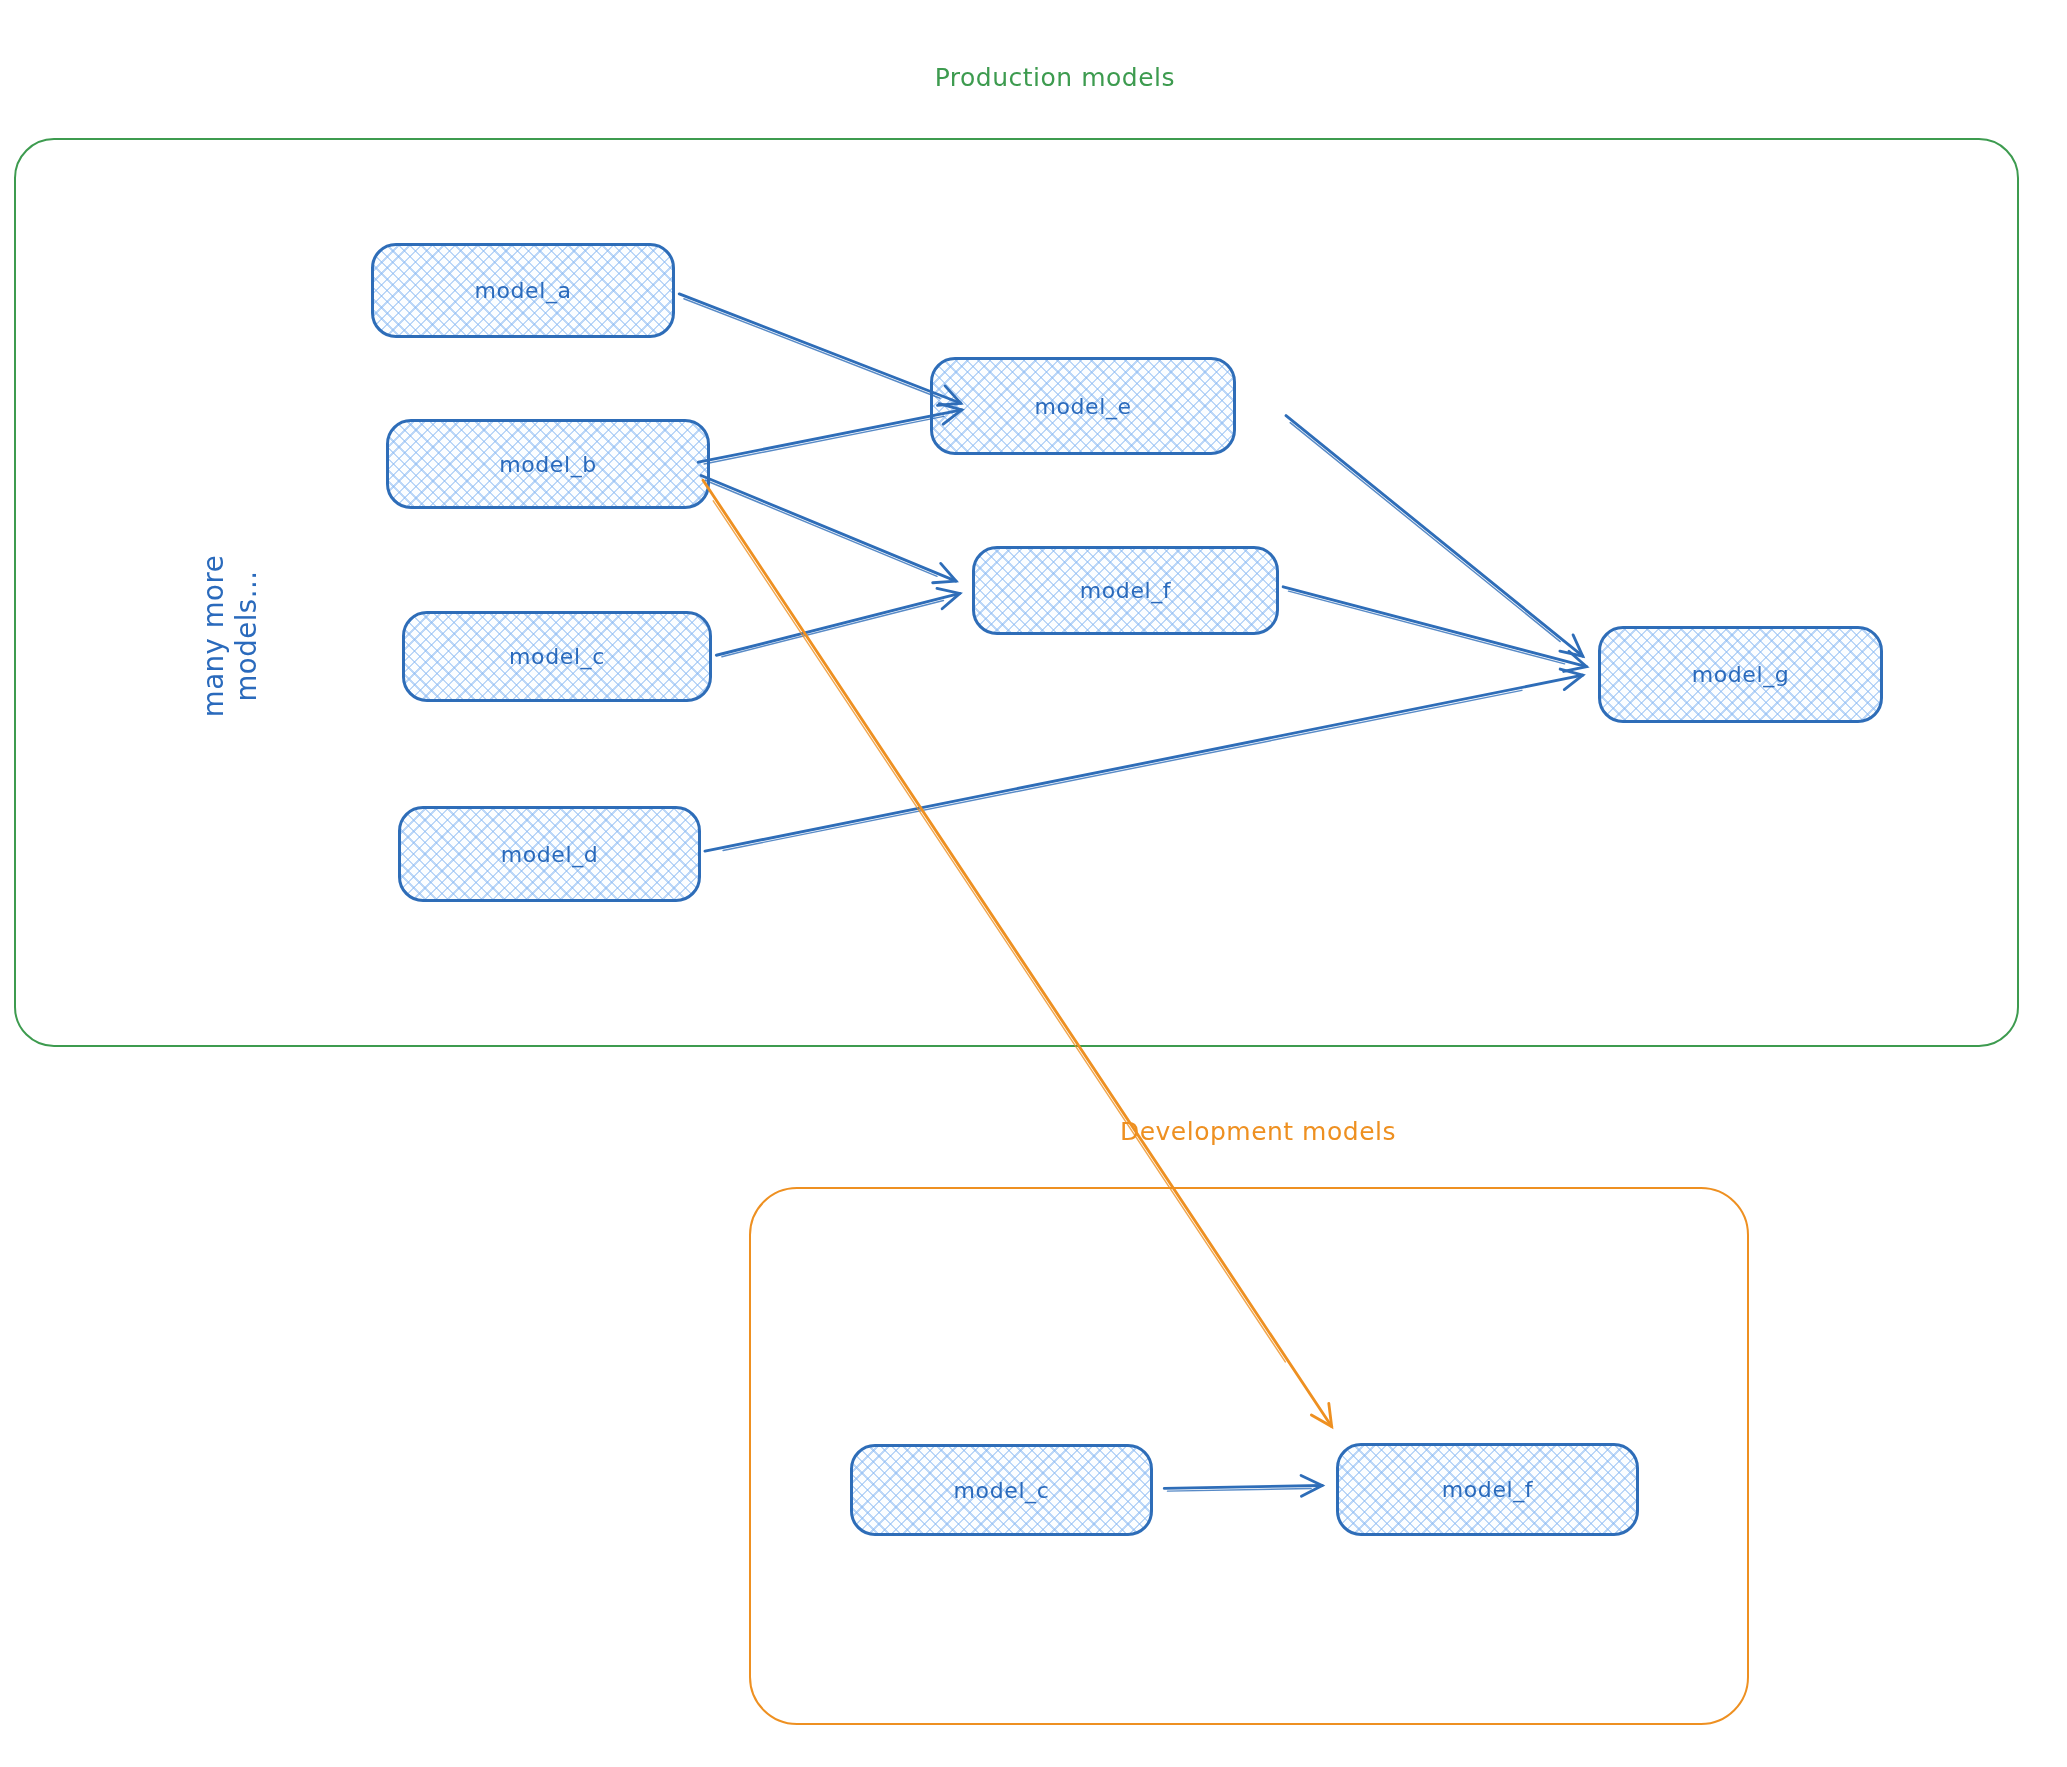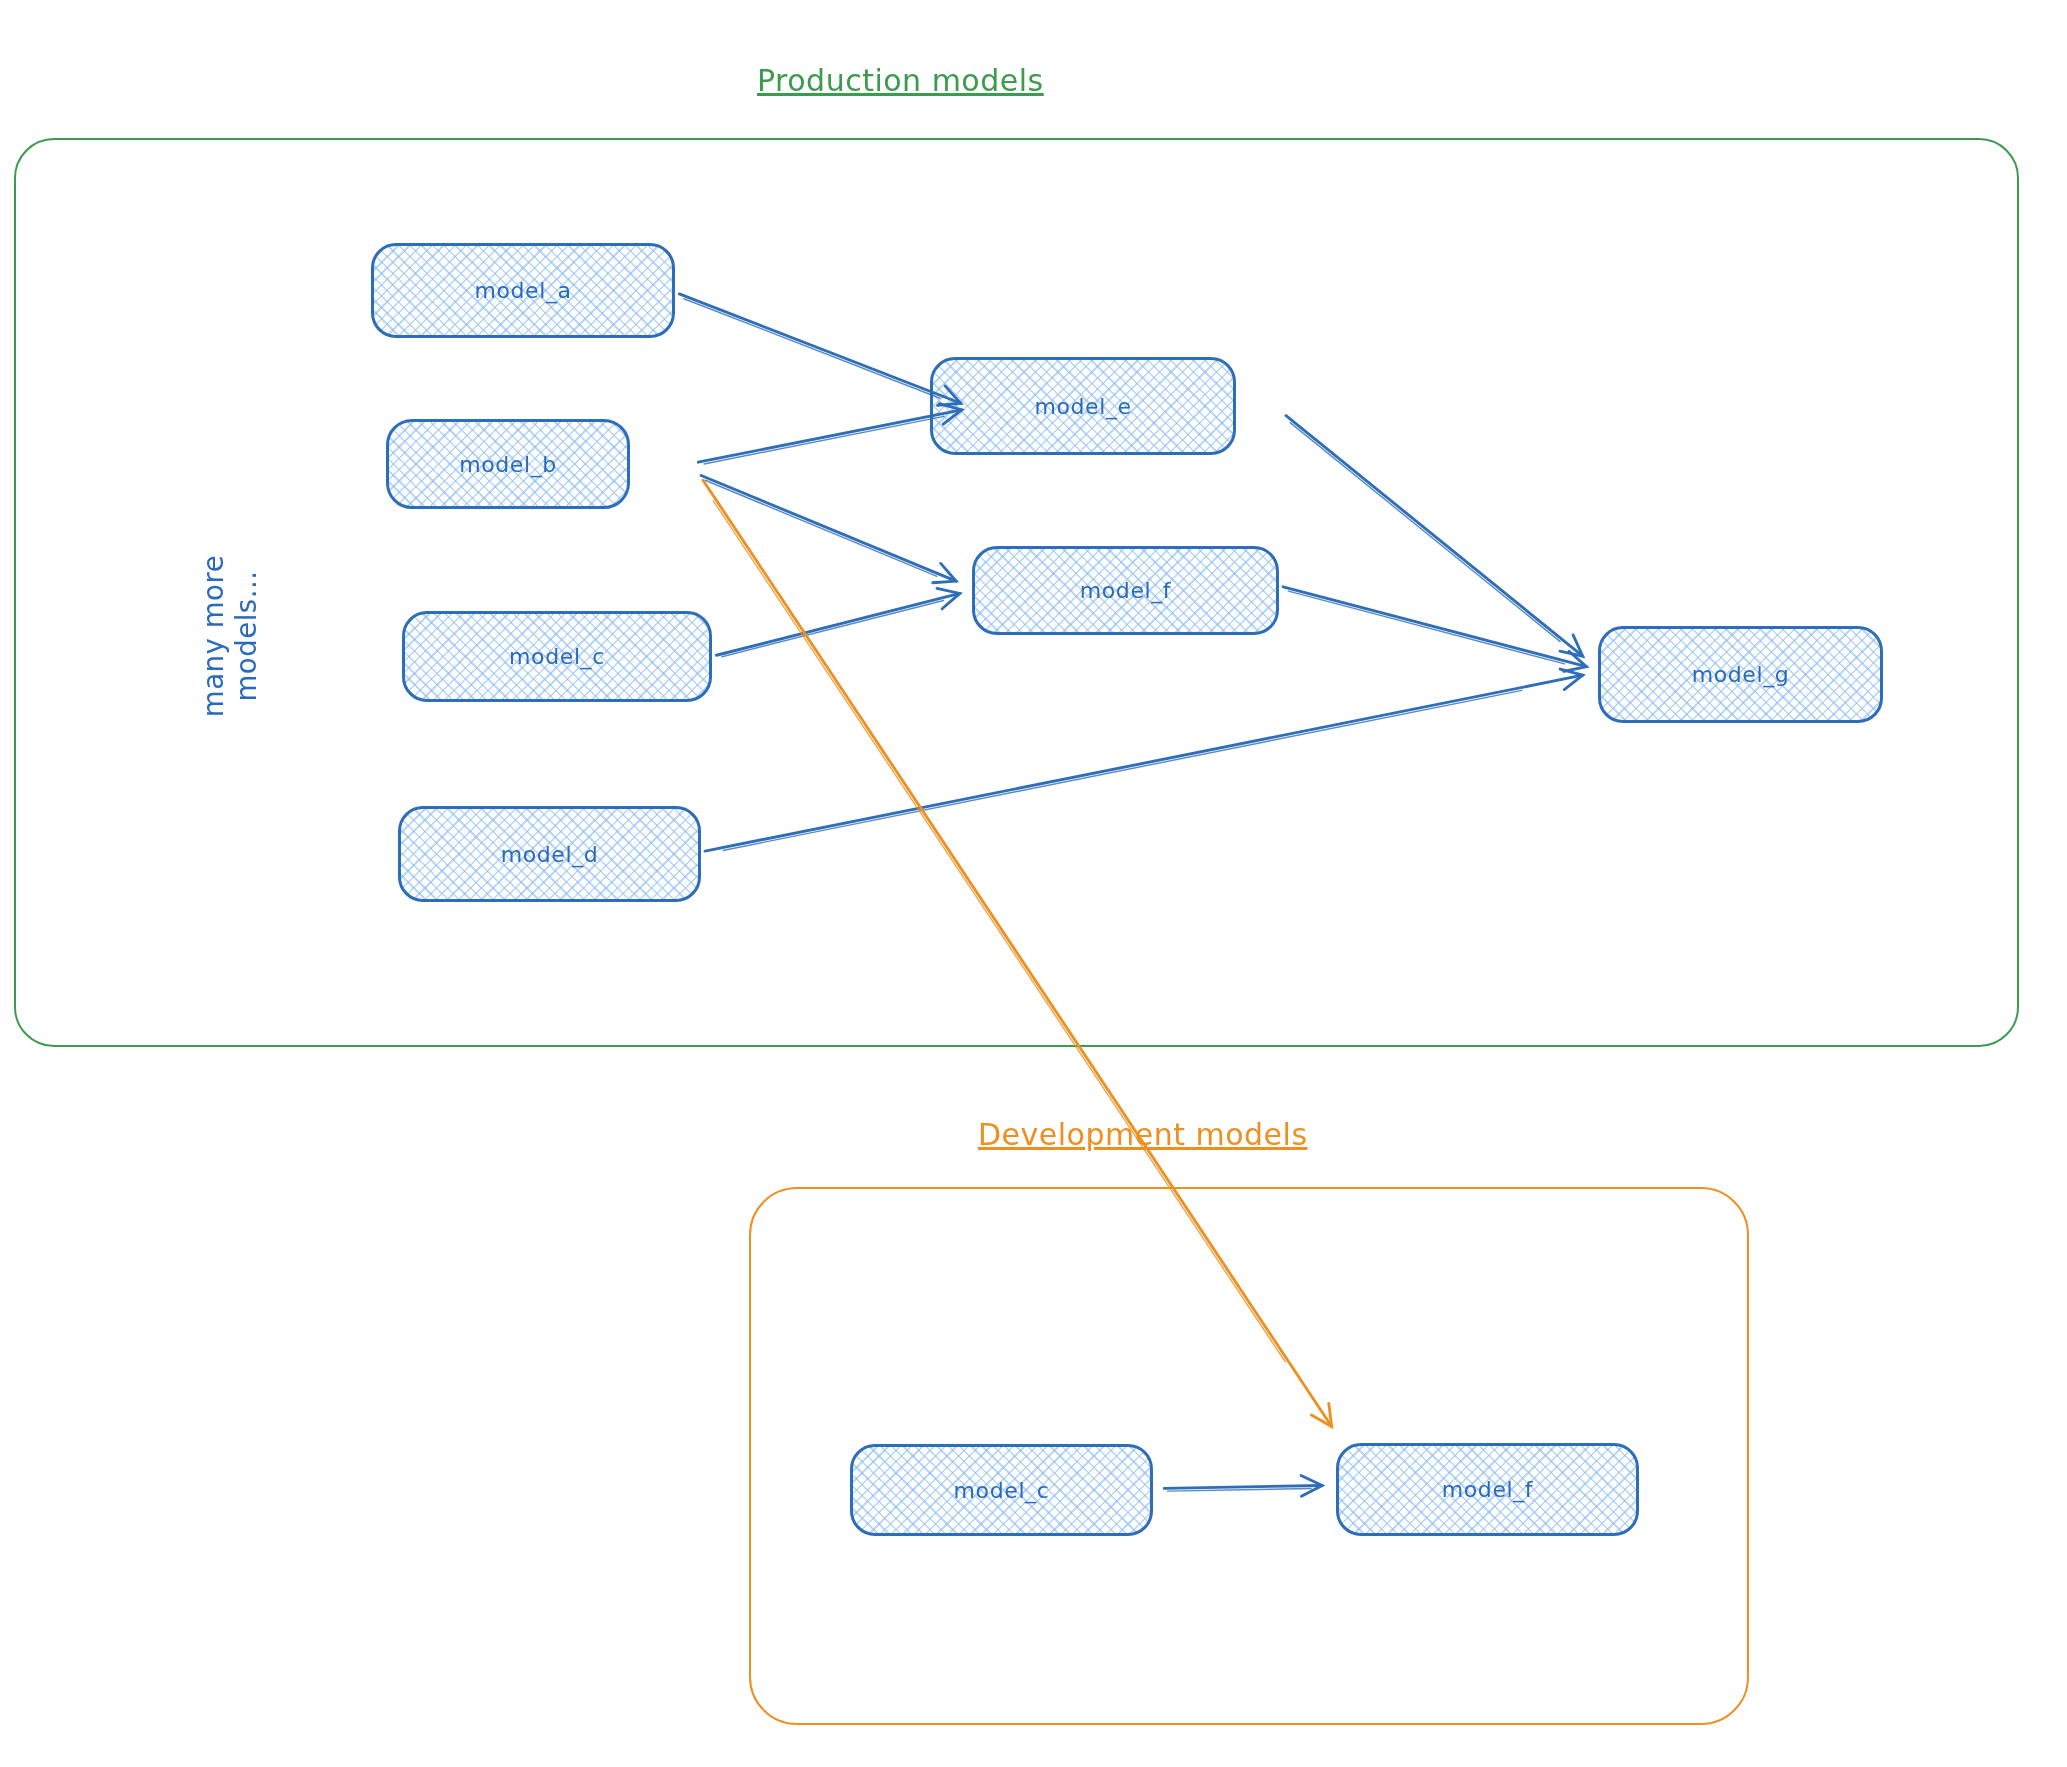--- a/index.html
+++ b/index.html
@@ -7,21 +7,21 @@
     --hatch:rgba(136,184,242,0.55);
   }
   html,body{margin:0;padding:0;background:#ffffff;}
   .canvas{
     position:relative;width:2068px;height:1767px;background:#ffffff;
     font-family:"DejaVu Sans",sans-serif;overflow:hidden;
   }
   .frame{position:absolute;background:transparent;z-index:1;}
   .frame.green{left:14.3px;top:138px;width:2001px;height:905px;border:2.9px solid var(--green);border-radius:40px;}
   .frame.orange{left:749px;top:1187px;width:996px;height:534px;border:2.9px solid var(--orange);border-radius:48px;}
-  .section-label{position:absolute;font-size:30px;letter-spacing:0.5px;z-index:2;text-align:left;width:418px;text-decoration:underline;}
+  .section-label{position:absolute;font-size:25px;letter-spacing:0.5px;z-index:2;text-align:right;width:418px;}
   .section-label.green{left:757px;top:63px;color:var(--green);}
   .section-label.orange{left:978px;top:1117px;color:var(--orange);}
   .sidenote{
     position:absolute;left:84px;top:603px;width:291px;text-align:center;
     color:var(--blue-text);font-size:27.6px;letter-spacing:0.5px;
     transform:rotate(-90deg);z-index:2;
   }
   .node{
     position:absolute;z-index:2;box-sizing:border-box;
     border:3.3px solid var(--blue);border-radius:25px;
@@ -45,21 +45,21 @@
 
   <div class="sidenote">many more models...</div>
 
   <div class="frame orange"></div>
   <div class="section-label orange">Development models</div>
 
   <div id="nodes">
       <div class="node" style="left: 371px; top: 243px; width: 304px; height: 95px;">
         <span>model_a</span>
       </div>
-      <div class="node" style="left: 386px; top: 419px; width: 244px; height: 90px; border-radius: 26px;">
+      <div class="node" style="left: 386px; top: 419px; width: 324px; height: 90px;">
         <span>model_b</span>
       </div>
       <div class="node" style="left: 402px; top: 611px; width: 310px; height: 91px;">
         <span>model_c</span>
       </div>
       <div class="node" style="left: 398px; top: 806px; width: 303px; height: 96px;">
         <span>model_d</span>
       </div>
       <div class="node" style="left: 930px; top: 357px; width: 306px; height: 98px;">
         <span>model_e</span>

